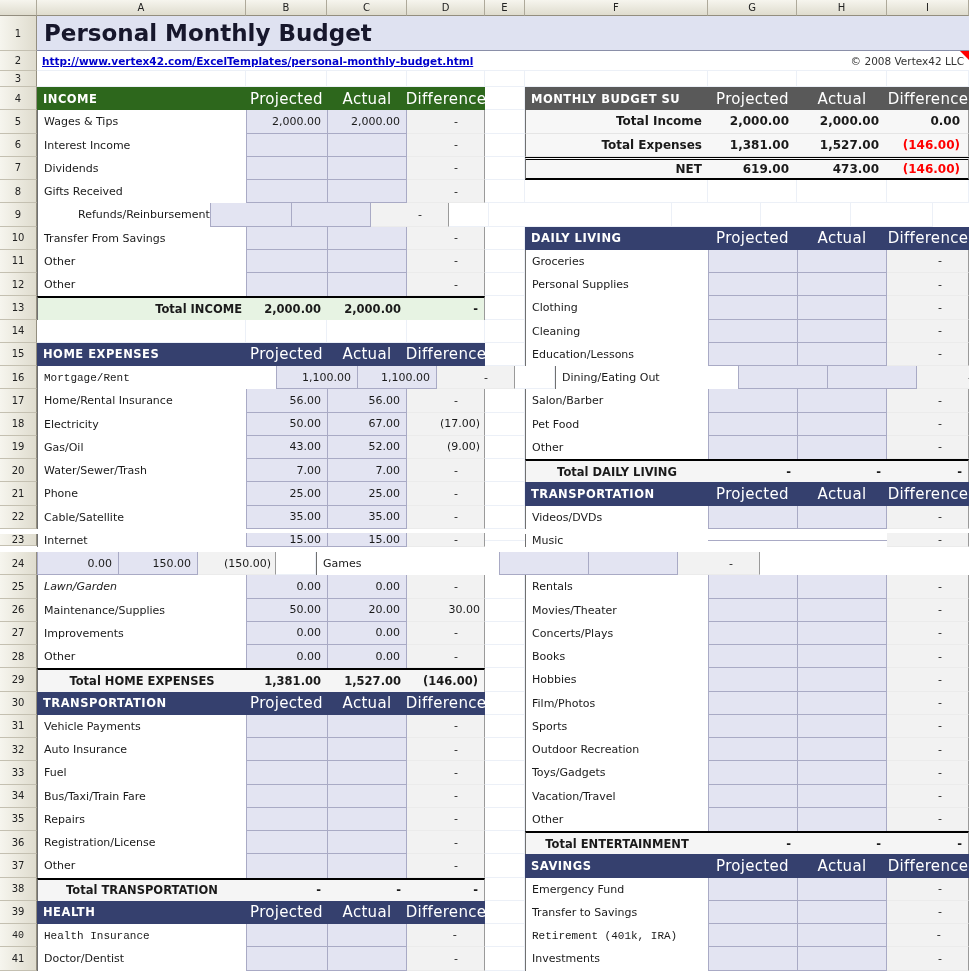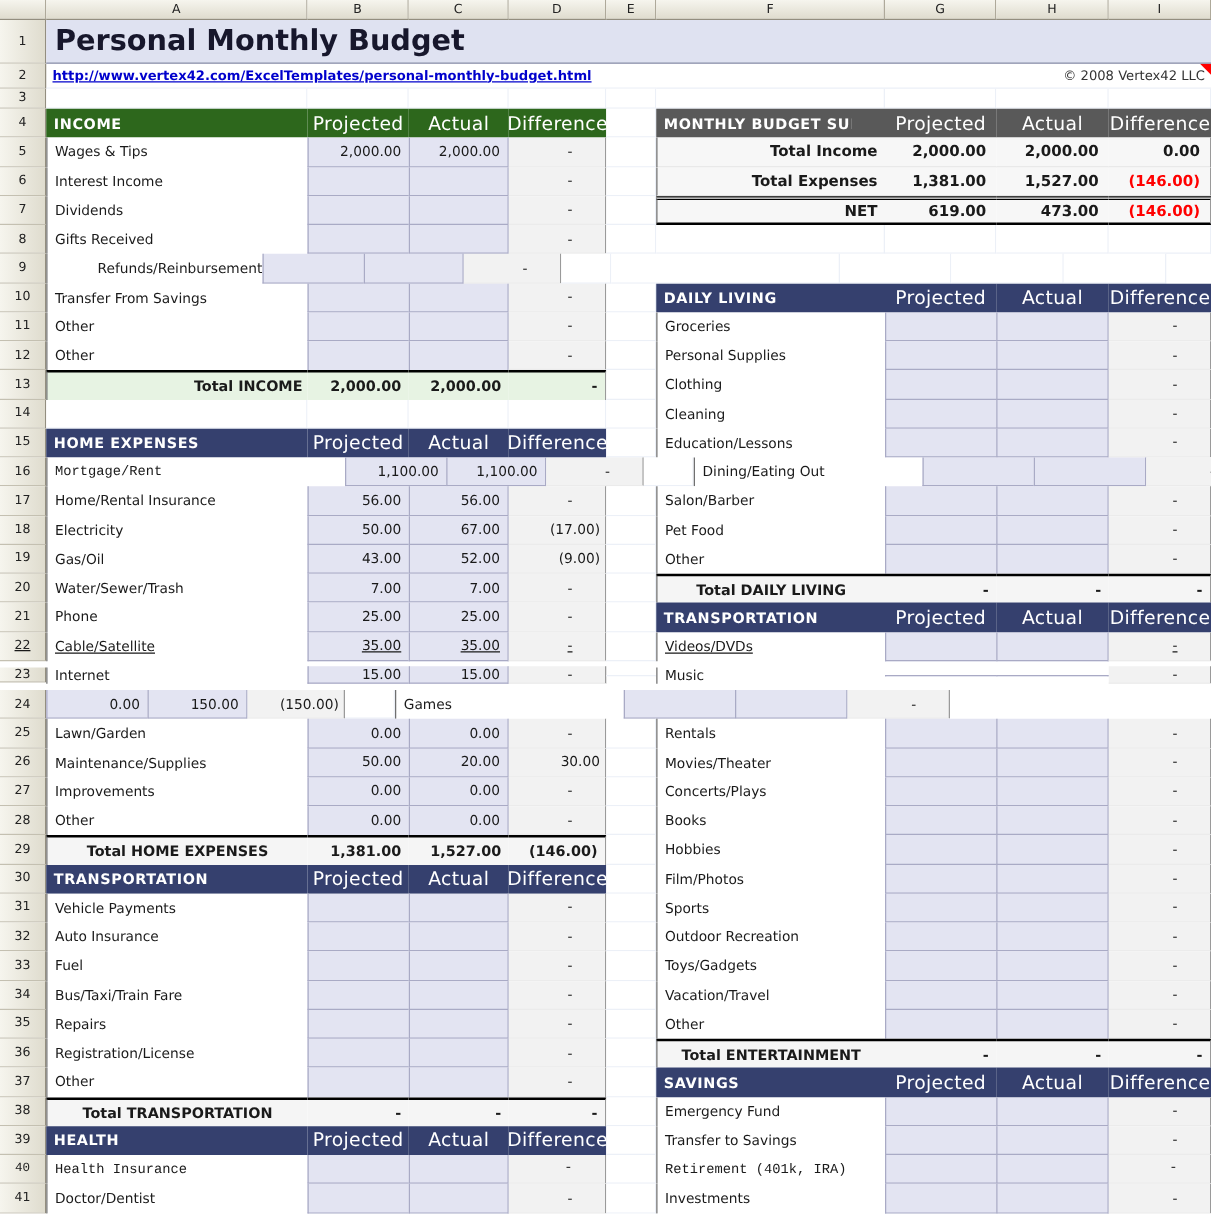--- a/index.html
+++ b/index.html
@@ -307,21 +307,21 @@
       <div class="c in inr" style="width: 80px;">25.00</div>
       <div class="c diff dash" style="width: 78px;">-</div>
       <div class="c blank" style="width: 40px;"></div>
       <div class="c sech navy" style="width: 183px;">
         <span class="">TRANSPORTATION</span>
       </div>
       <div class="c sech sech-sub navy" style="width: 89px;">Projected</div>
       <div class="c sech sech-sub navy" style="width: 90px;">Actual</div>
       <div class="c sech sech-sub navy" style="width: 82px;">Difference</div>
     </div>
-    <div class="row" style="height: 23.26px; text-decoration: underline;">
+    <div class="row" style="height: 23.26px;">
       <div class="rh">22</div>
       <div class="c lbl" style="width: 209px;">Cable/Satellite</div>
       <div class="c in" style="width: 81px;">35.00</div>
       <div class="c in inr" style="width: 80px;">35.00</div>
       <div class="c diff dash" style="width: 78px;">-</div>
       <div class="c blank" style="width: 40px;"></div>
       <div class="c lbl" style="width: 183px;">Videos/DVDs</div>
       <div class="c in" style="width: 89px;"></div>
       <div class="c in inr" style="width: 90px;"></div>
       <div class="c diff dash" style="width: 82px;">-</div>
@@ -344,21 +344,21 @@
       <div class="c in inr" style="width: 80px;">150.00</div>
       <div class="c diff" style="width: 78px;">(150.00)</div>
       <div class="c blank" style="width: 40px;"></div>
       <div class="c lbl" style="width: 183px;">Games</div>
       <div class="c in" style="width: 89px;"></div>
       <div class="c in inr" style="width: 90px;"></div>
       <div class="c diff dash" style="width: 82px;">-</div>
     </div>
     <div class="row" style="height: 23.26px;">
       <div class="rh">25</div>
-      <div class="c lbl" style="width: 209px;">Lawn/Garden</div>
+      <div class="c lbl" style="width: 209px; font-style: italic;">Lawn/Garden</div>
       <div class="c in" style="width: 81px;">0.00</div>
       <div class="c in inr" style="width: 80px;">0.00</div>
       <div class="c diff dash" style="width: 78px;">-</div>
       <div class="c blank" style="width: 40px;"></div>
       <div class="c lbl" style="width: 183px;">Rentals</div>
       <div class="c in" style="width: 89px;"></div>
       <div class="c in inr" style="width: 90px;"></div>
       <div class="c diff dash" style="width: 82px;">-</div>
     </div>
     <div class="row" style="height: 23.26px;">

